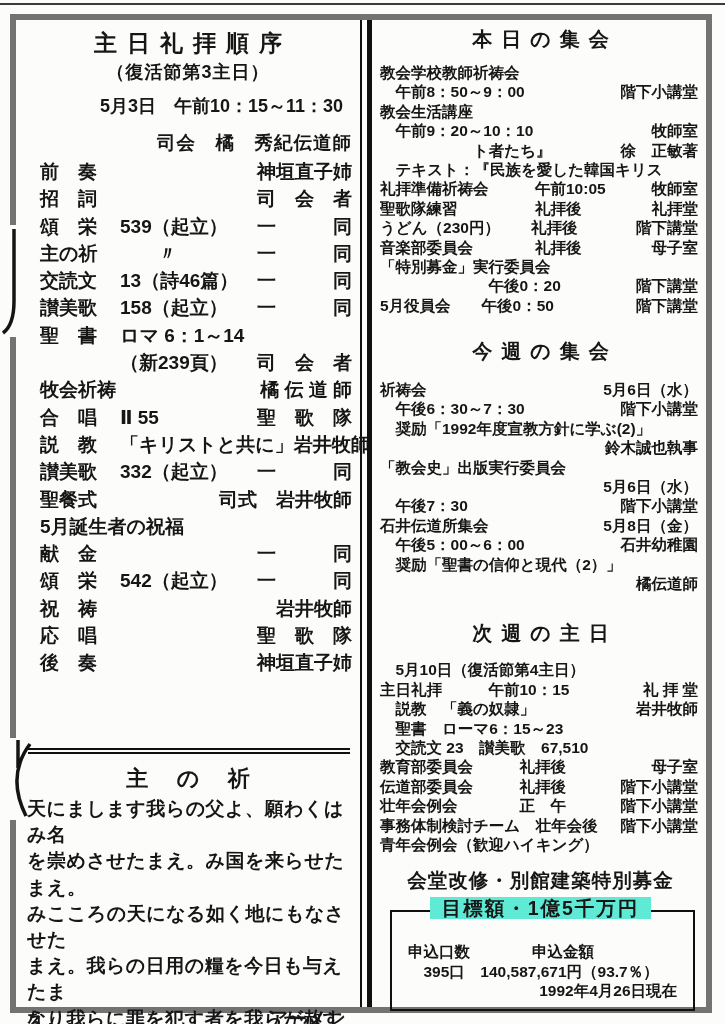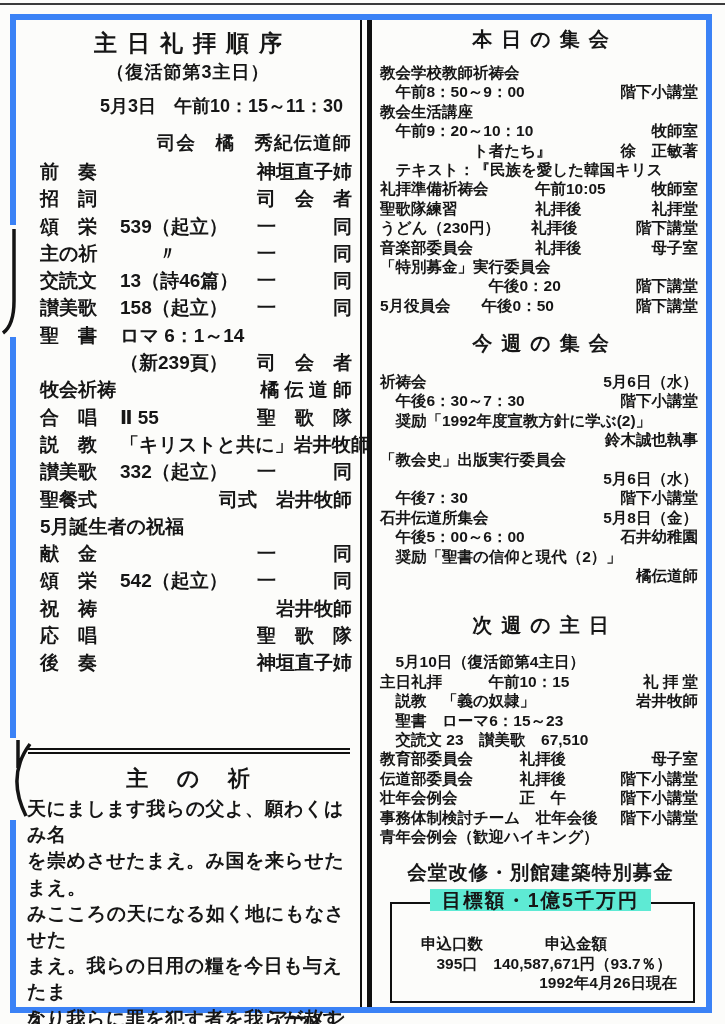--- a/index.html
+++ b/index.html
@@ -3,21 +3,21 @@
 <meta charset="utf-8">
 <style>
   * { margin:0; padding:0; box-sizing:border-box; }
   html,body { width:725px; height:1024px; background:#e9e9e7; }
   .sheet {
     position:relative; width:725px; height:1024px; background:#fcfcfa;
     font-family:"Liberation Sans","DejaVu Sans",sans-serif;
     font-weight:bold; color:#161616; overflow:hidden;
   }
   .topline { position:absolute; top:3px; left:0; width:725px; height:2px; background:#3b3b3b; }
-  .frame { position:absolute; left:10px; top:14px; width:702px; height:999px; border:6px solid #3b82f6; }
+  .frame { position:absolute; left:10px; top:14px; width:702px; height:999px; border:6px solid #737373; }
 
   
   .col-left { position:absolute; left:0; top:0; width:346px; height:100%; border-right:2px solid #101010; }
   .w-title { position:absolute; top:8px; left:0; width:100%; text-align:center; font-size:23px; letter-spacing:10px; padding-left:10px; white-space:nowrap; }
   .w-sub   { position:absolute; top:40px; left:0; width:100%; text-align:center; font-size:18px; letter-spacing:1px; }
   .w-date  { position:absolute; top:74px; left:84px; font-size:18px; white-space:nowrap; }
   .w-mod   { position:absolute; top:110px; right:8px; font-size:18.5px; letter-spacing:1px; white-space:nowrap; }
   .w-rows  { position:absolute; top:138px; left:0; right:0; }
   .wrow { display:flex; height:27.3px; line-height:27.3px; font-size:19px; white-space:nowrap; }
   .wl { min-width:104px; padding-left:24px; }
@@ -25,35 +25,35 @@
   .wp { text-align:right; padding-right:8px; }
   .w-rule { position:absolute; top:728px; left:12px; right:10px; height:6px; border-top:2px solid #101010; border-bottom:2px solid #101010; }
   .p-title { position:absolute; top:744px; left:0; width:100%; text-align:center; font-size:22px; letter-spacing:1.3em; padding-left:1.3em; white-space:nowrap; }
   .p-body  { position:absolute; top:776px; left:11px; right:9px; font-size:19px; line-height:26.2px; white-space:pre-line; letter-spacing:0.5px; }
   .p-last  { position:absolute; top:986px; left:11px; right:14px; display:flex; justify-content:space-between; font-size:19px; }
 
   
   .col-right { position:absolute; left:351px; top:0; right:0; height:100%; border-left:5px solid #101010; padding:0 5px 0 8px; }
   .sec-title { text-align:center; font-size:20px; letter-spacing:9px; padding-left:9px; line-height:26px; white-space:nowrap; }
   .mt-today { margin-top:6px; }
-  .mt-week  { margin-top:15px; }
+  .mt-week  { margin-top:23px; }
   .mt-next  { margin-top:27px; }
   .rlist { }
   .rl-today { margin-top:11px; }
   .rl-week  { margin-top:16px; }
   .rl-next  { margin-top:14px; }
   .rline { position:relative; height:19.4px; line-height:19.4px; font-size:15.5px; white-space:nowrap; }
   .rt { }
   .rr { position:absolute; right:3px; top:0; }
 
   .fund-heading { margin-top:14px; text-align:center; font-size:19.5px; letter-spacing:1px; line-height:24px; white-space:nowrap; }
   .fund-goal { position:relative; z-index:2; width:fit-content; margin:5px auto 4px; background:#5eead4; padding:0 12px; font-size:19.5px; letter-spacing:2px; line-height:22px; white-space:nowrap; }
   .fund-box { position:relative; z-index:1; margin:-13px 6px 0 10px; border:2px solid #101010; padding:30px 6px 8px 8px; }
   .fline { position:relative; height:19.5px; line-height:19.5px; font-size:15.5px; white-space:nowrap; }
-  .fline .ft { padding-left:8px;margin-left:13px; }
+  .fline .ft { padding-left:8px; }
   .fline .fr { position:absolute; right:10px; top:0; }
 
   .punch { position:absolute; pointer-events:none; }
 </style>
 </head>
 <body>
 
 <div class="sheet">
   <div class="topline"></div>
 

